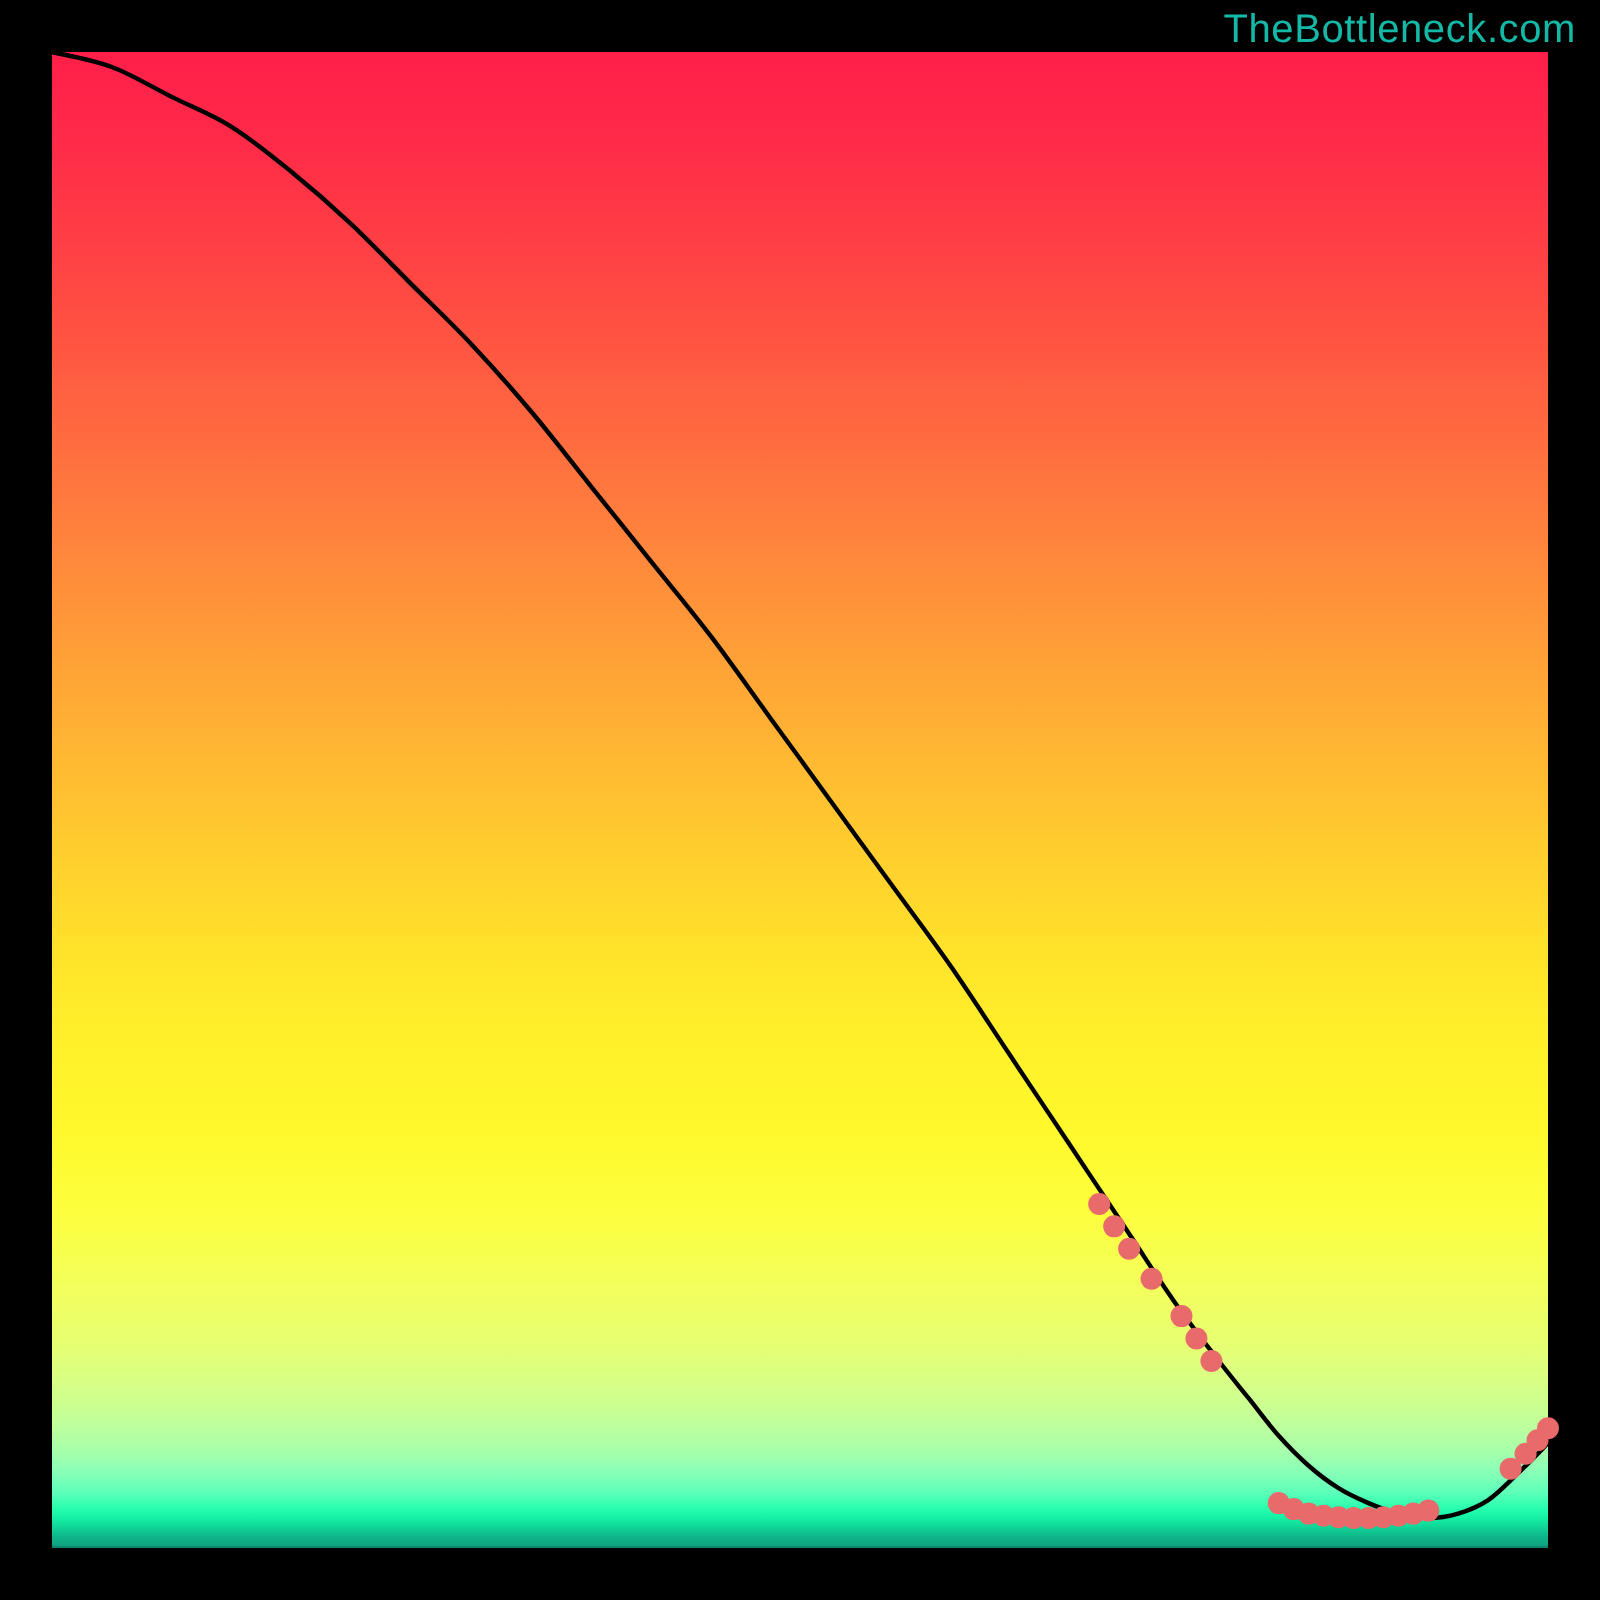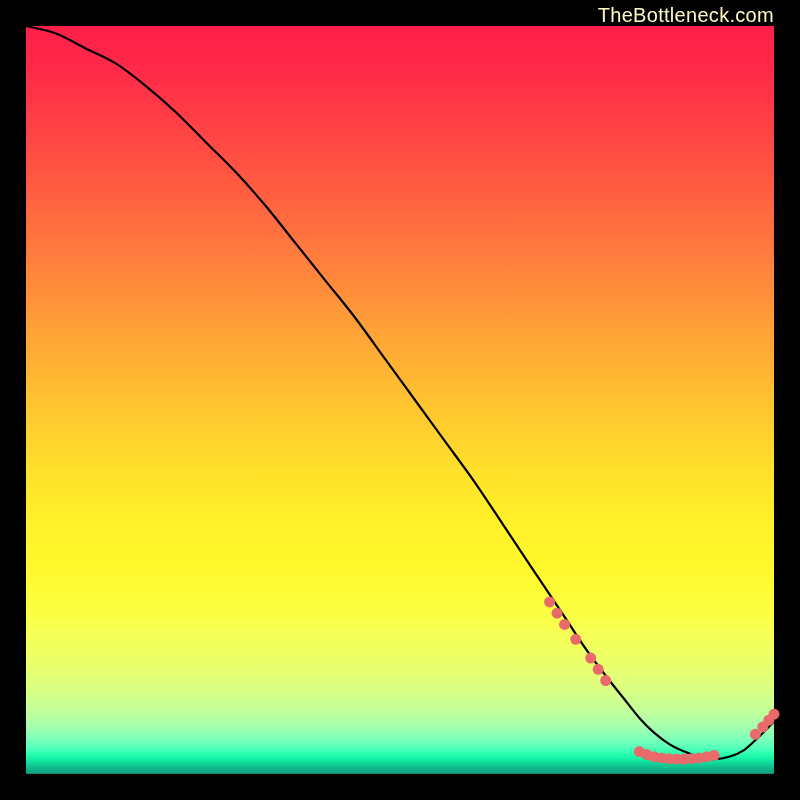--- a/index.html
+++ b/index.html
@@ -13,22 +13,22 @@
   }
   .stage {
     position: relative;
     width: 800px;
     height: 800px;
     background: #000;
   }
   .watermark {
     position: absolute;
     top: 4px;
-    right: 26px;
-    color: #fef9c3;
+    right: 12px;
+    color: #14b8a6;
     font-size: 20px;
     font-weight: 500;
     letter-spacing: 0.3px;
     user-select: none;
   }
   .plot {
     position: absolute;
     left: 26px;
     top: 26px;
     width: 748px;

